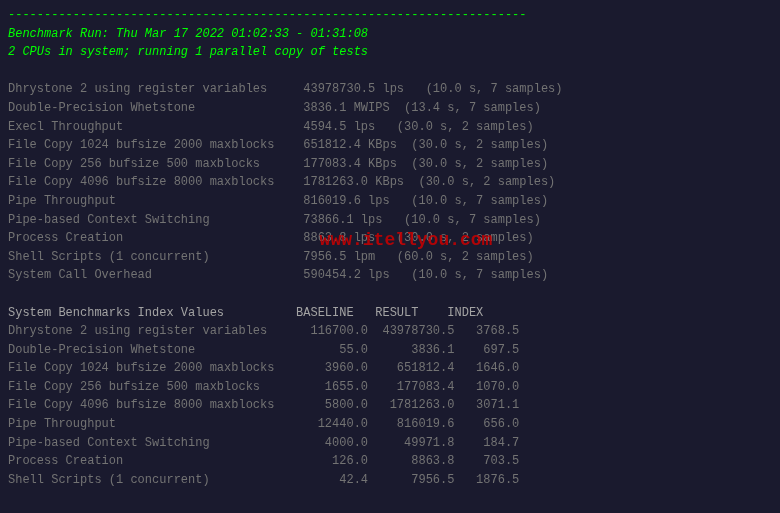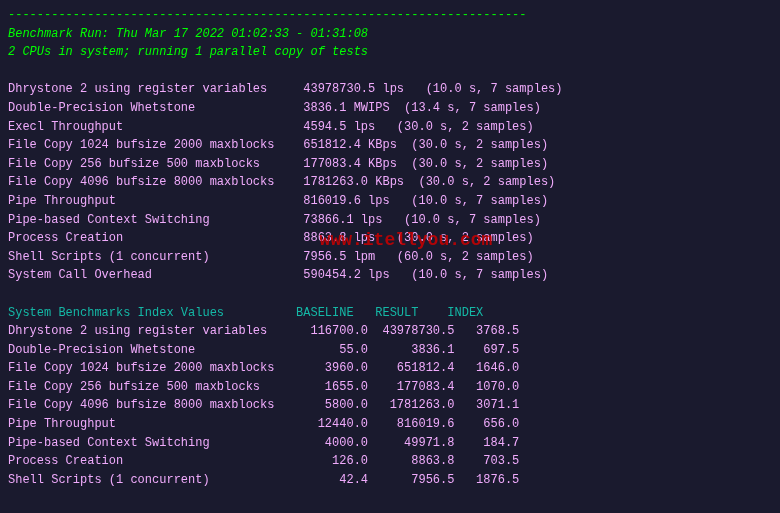--- a/index.html
+++ b/index.html
@@ -41,26 +41,26 @@
       top: 230px;
       left: 50%;
       transform: translateX(-50%);
       white-space: nowrap;
       opacity: 0.85;
       margin-left: 16px;
     }
     .result-row {
       white-space: pre;
       line-height: 1.55;
-      color: #f0abfc;
+      color: #737373;
     }
     .table-header {
       white-space: pre;
       line-height: 1.55;
-      color: #14b8a6;
+      color: #a3a3a3;
     }
   </style>
 </head>
 <body>
 
 <div class="terminal">
   <div class="divider">------------------------------------------------------------------------</div>
   <div class="header-line">Benchmark Run: Thu Mar 17 2022 01:02:33 - 01:31:08</div>
   <div class="header-line">2 CPUs in system; running 1 parallel copy of tests</div>
   <div class="line">&nbsp;</div>

